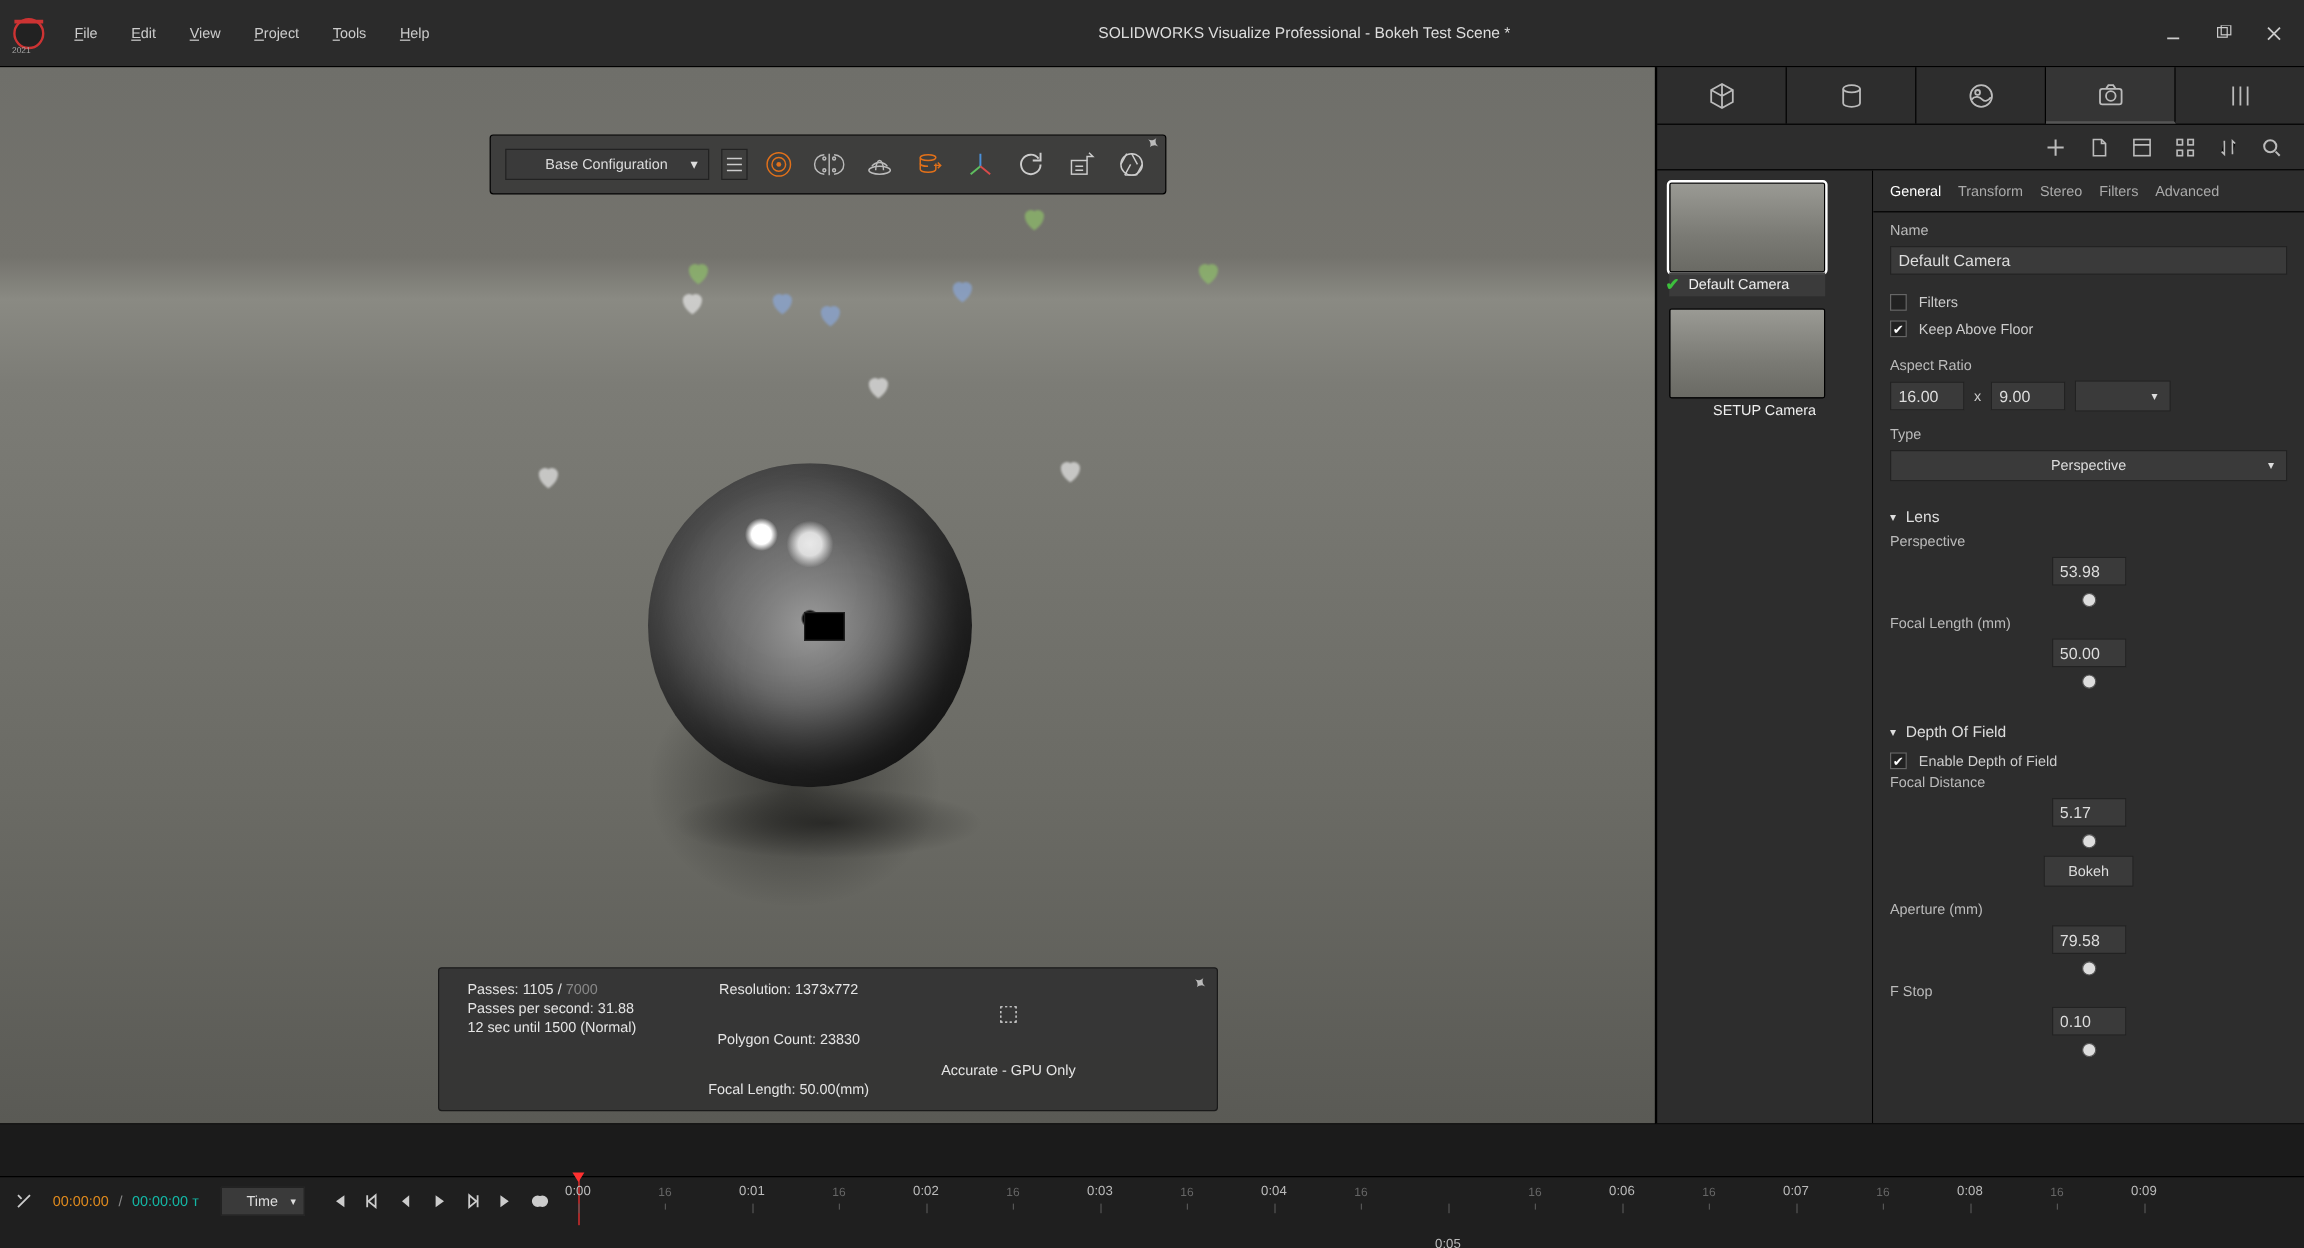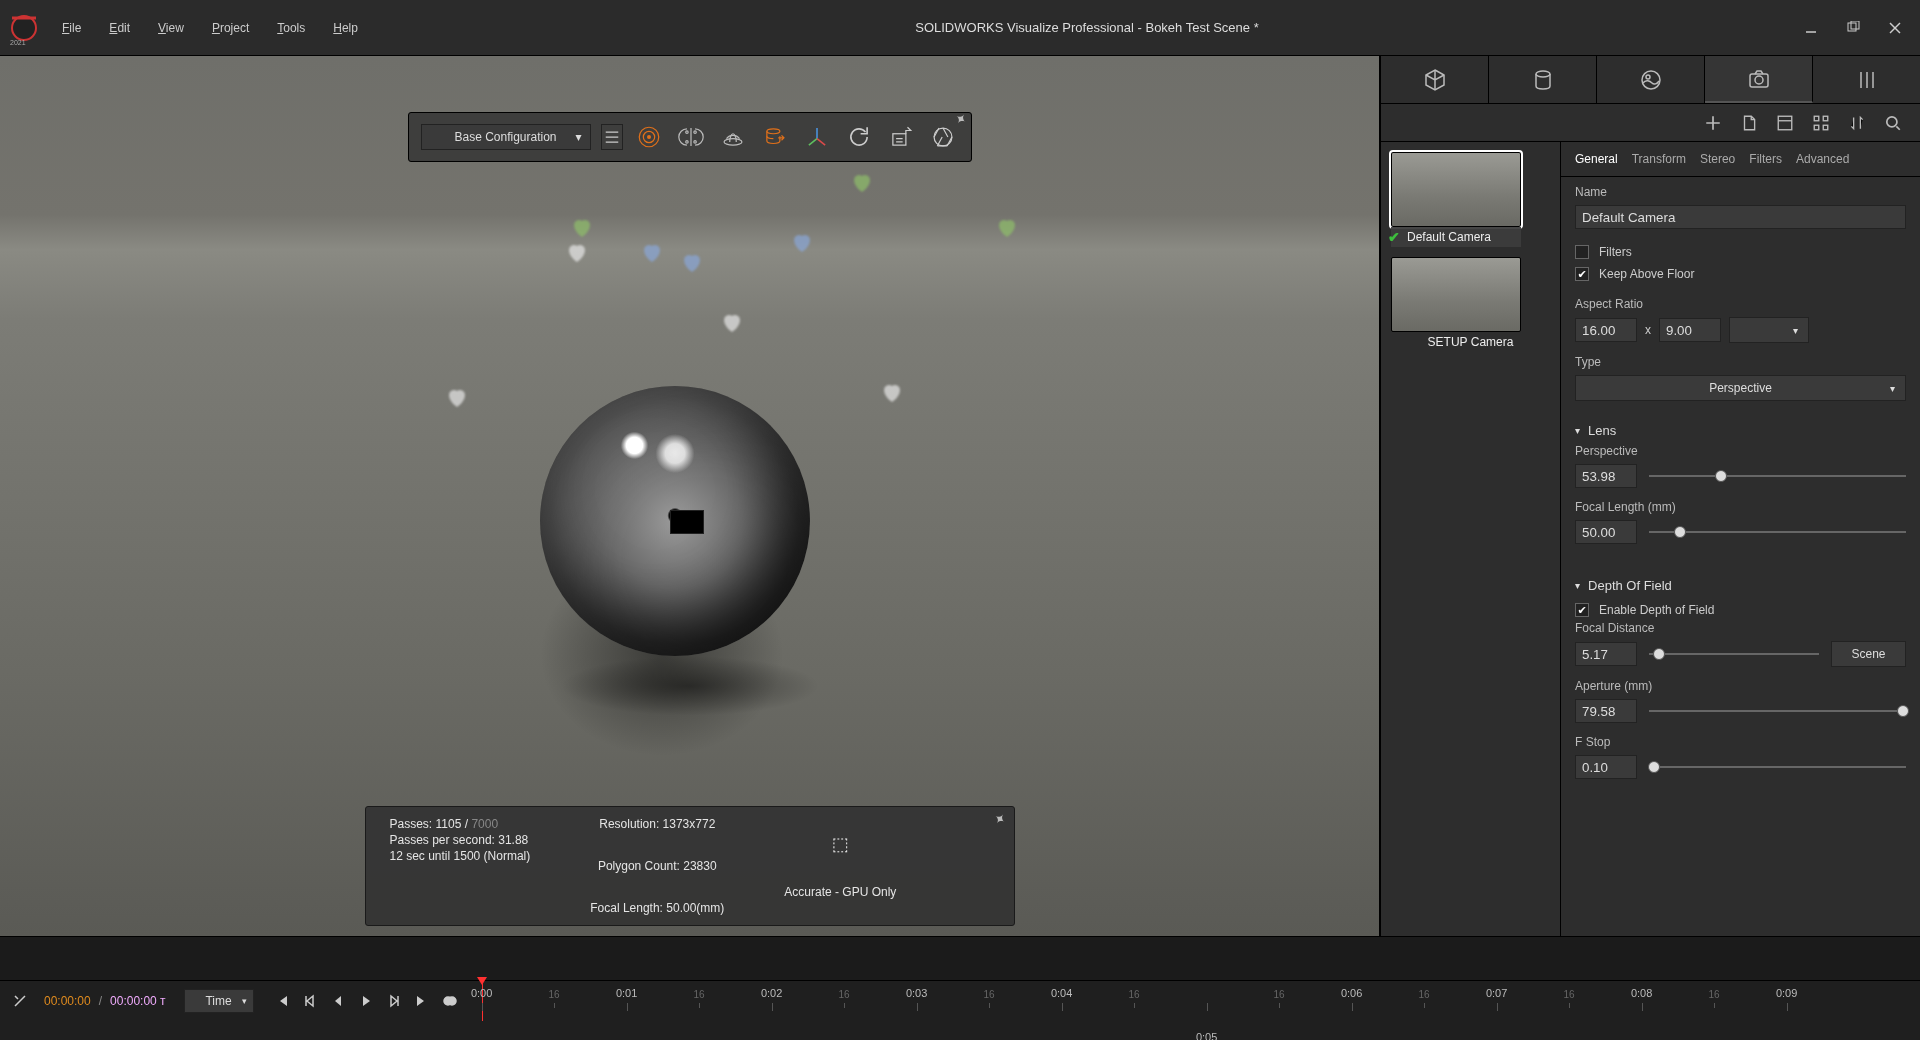--- a/index.html
+++ b/index.html
@@ -118,41 +118,41 @@
 .rowflex { display:flex; align-items:center; gap:8px; }
 .chk { display:flex; align-items:center; gap:10px; padding:4px 0; }
 .chk .box { width:14px;height:14px; border:1px solid #666; background:#222; display:flex;align-items:center;justify-content:center; color:#fff; font-size:11px; }
 .chk .box.on::after { content:"✔"; }
 .dd {
   width:100%; height:26px; background:#3a3a3a; border:1px solid #222; color:#ddd;
   display:flex; align-items:center; justify-content:center; position:relative;
 }
 .dd .caret { position:absolute; right:10px; font-size:10px; }
 .dd.small { width:80px; }
-.slider-row { display:flex; align-items:center; gap:12px; margin:6px 0 12px; }
+.slider-row { display:flex; align-items:center; gap:12px; margin:6px 0 12px;flex-direction:column; }
 .slider { flex:1; height:20px; position:relative; }
 .slider .track { position:absolute; top:50%; left:0; right:0; height:2px; background:#666; transform:translateY(-50%); }
 .slider .thumb { position:absolute; top:50%; width:12px; height:12px; border-radius:50%; background:#ddd; border:1px solid #555; transform:translate(-50%,-50%); }
 .btn-pick {
   width: 75px; height:26px; background:#3a3a3a; border:1px solid #222; color:#ddd;
   display:flex;align-items:center;justify-content:center;
 }
 
 .timeline {
   height: 120px; background:#1f1f1f; border-top:1px solid #000;
   display:flex; flex-direction:column;
 }
 .timeline .blank { height: 44px; background:#1b1b1b; border-bottom:1px solid #000; }
 .timeline .controls {
   height: 40px; display:flex; align-items:center; gap:8px; padding:0 10px; position:relative;
 }
 .tc-ico { width:20px;height:20px; display:flex;align-items:center;justify-content:center; color:#ccc; cursor:default; }
 .tc-ico svg { width:16px;height:16px; fill:#ccc; }
 .time-orange { color:#e08b1e; font-size:12px; margin-left:6px; }
-.time-red { color:#f0abfc; font-size:12px; }
+.time-red { color:#14b8a6; font-size:12px; }
 .time-dd {
   width:70px; height:24px; background:#3a3a3a; border:1px solid #222; color:#ddd;
   display:flex;align-items:center;justify-content:center; position:relative; font-size:12px; margin:0 10px;
 }
 .time-dd .caret { position:absolute; right:6px; font-size:9px; }
 .ruler {
   flex:1; position:relative; height:100%; margin-left:10px;
 }
 .ruler .marker { position:absolute; top:0; width:1px; height:100%; background:#ff3030; left:4px; }
 .ruler .marker::before { content:""; position:absolute; top:-4px; left:-5px; width:0;height:0; border-left:5px solid transparent; border-right:5px solid transparent; border-top:8px solid #ff3030; }
@@ -520,21 +520,21 @@
             <span>Enable Depth of Field</span>
           </div>
           <span class="lbl">Focal Distance</span>
           <div class="slider-row">
             <input class="num-input" value="5.17" style="">
             <div class="slider">
                 <div class="track"></div>
                 <div class="thumb" style="left:6%"></div>
               </div>
             <div class="btn-pick">
-                <span>Scene</span>
+                <span>Bokeh</span>
               </div>
           </div>
           <span class="lbl">Aperture (mm)</span>
           <div class="slider-row">
             <input class="num-input" value="79.58" style="">
             <div class="slider">
                 <div class="track"></div>
                 <div class="thumb" style="left:99%"></div>
               </div>
           </div>

